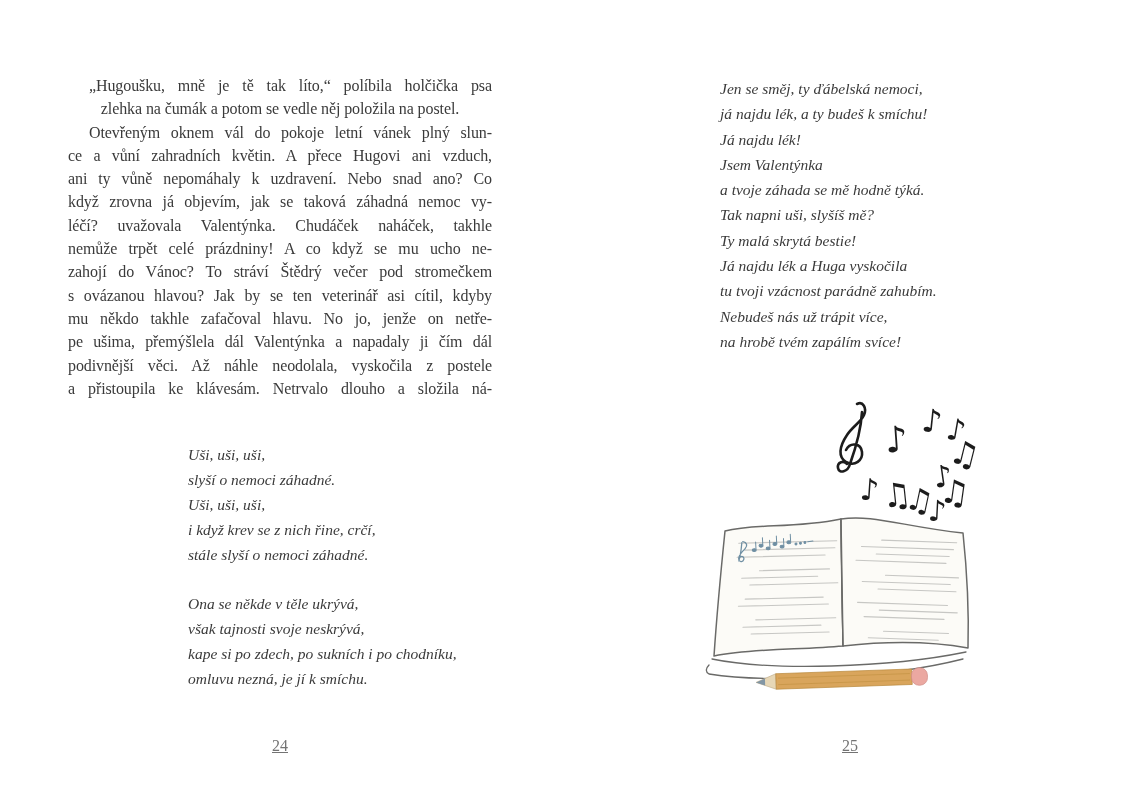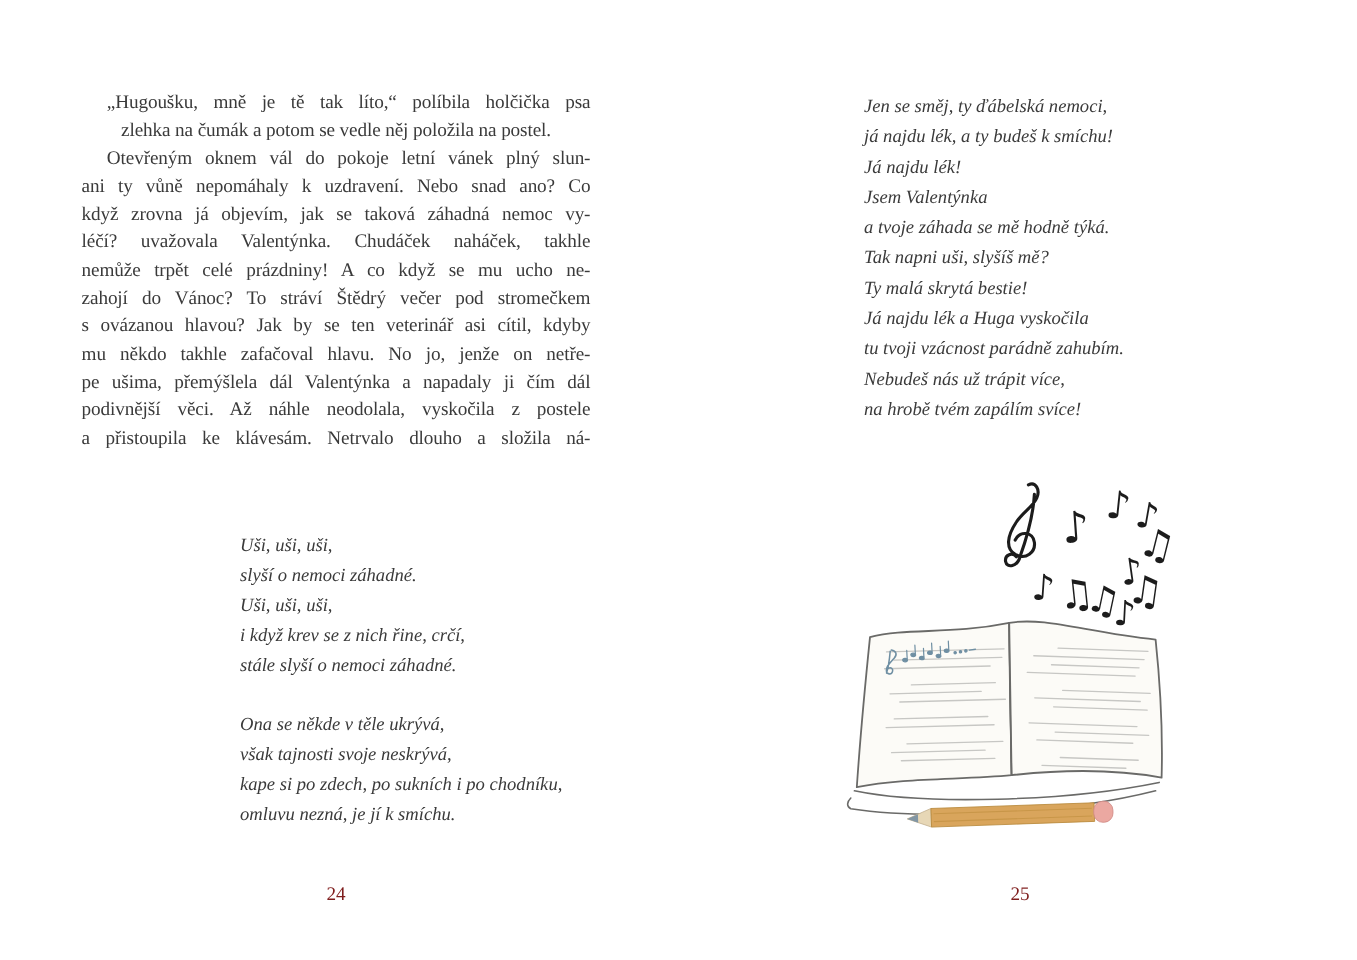--- a/index.html
+++ b/index.html
@@ -18,43 +18,44 @@
   }
   .prose-line{white-space:normal;text-align:center;}
   .prose-line.j{text-align:justify;text-align-last:justify;}
   .prose-line.ind{text-indent:21px;}
 
   
   .poem{
     position:absolute;font-style:italic;
     font-size:15.5px;line-height:25px;color:#3a3a3a;
   }
-  .poem-left{left:188px;top:442px;margin-left:12px;}
+  .poem-left{left:188px;top:442px;}
   .poem-right{left:720px;top:76px;line-height:25.3px;}
   .stanza-gap{height:24px;}
 
   
   .page-number{
     position:absolute;top:737px;width:424px;
-    font-size:16px;color:#7f1d1d;text-align:center;
+    font-size:16px;color:#737373;text-align:center;text-decoration:underline;
   }
   .pn-left{left:68px;}
   .pn-right{left:638px;}
 
   svg.illustration{position:absolute;left:690px;top:395px;}
 </style>
 </head>
 <body>
 
 <div class="spread">
 
   <div class="prose">
       <div class="prose-line ind j">„Hugoušku, mně je tě tak líto,“ políbila holčička psa</div>
       <div class="prose-line">zlehka na čumák a potom se vedle něj položila na postel.</div>
       <div class="prose-line ind j">Otevřeným oknem vál do pokoje letní vánek plný slun-</div>
+      <div class="prose-line j">ce a vůní zahradních květin. A přece Hugovi ani vzduch,</div>
       <div class="prose-line j">ani ty vůně nepomáhaly k uzdravení. Nebo snad ano? Co</div>
       <div class="prose-line j">když zrovna já objevím, jak se taková záhadná nemoc vy-</div>
       <div class="prose-line j">léčí? uvažovala Valentýnka. Chudáček naháček, takhle</div>
       <div class="prose-line j">nemůže trpět celé prázdniny! A co když se mu ucho ne-</div>
       <div class="prose-line j">zahojí do Vánoc? To stráví Štědrý večer pod stromečkem</div>
       <div class="prose-line j">s ovázanou hlavou? Jak by se ten veterinář asi cítil, kdyby</div>
       <div class="prose-line j">mu někdo takhle zafačoval hlavu. No jo, jenže on netře-</div>
       <div class="prose-line j">pe ušima, přemýšlela dál Valentýnka a napadaly ji čím dál</div>
       <div class="prose-line j">podivnější věci. Až náhle neodolala, vyskočila z postele</div>
       <div class="prose-line j">a přistoupila ke klávesám. Netrvalo dlouho a složila ná-</div>

